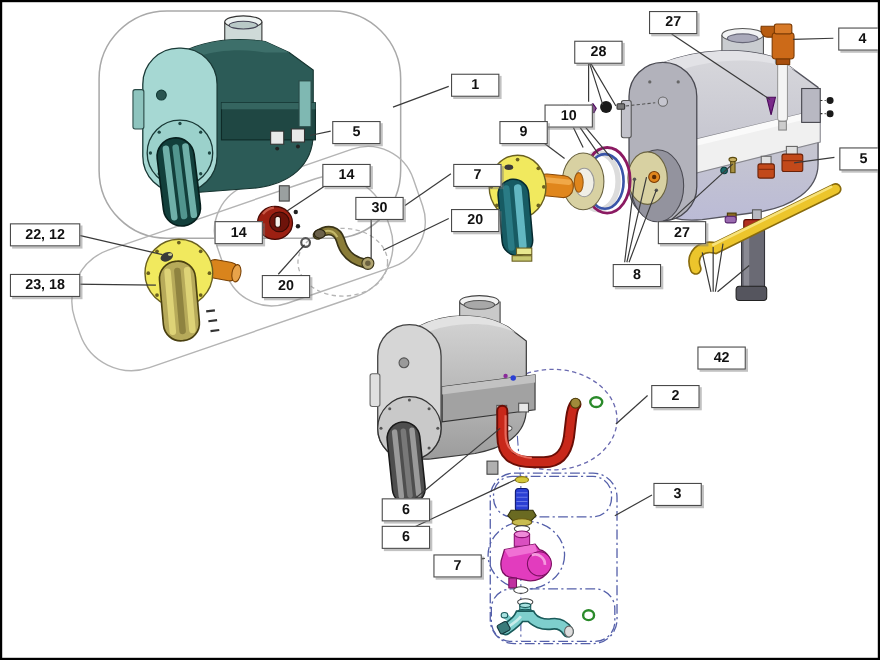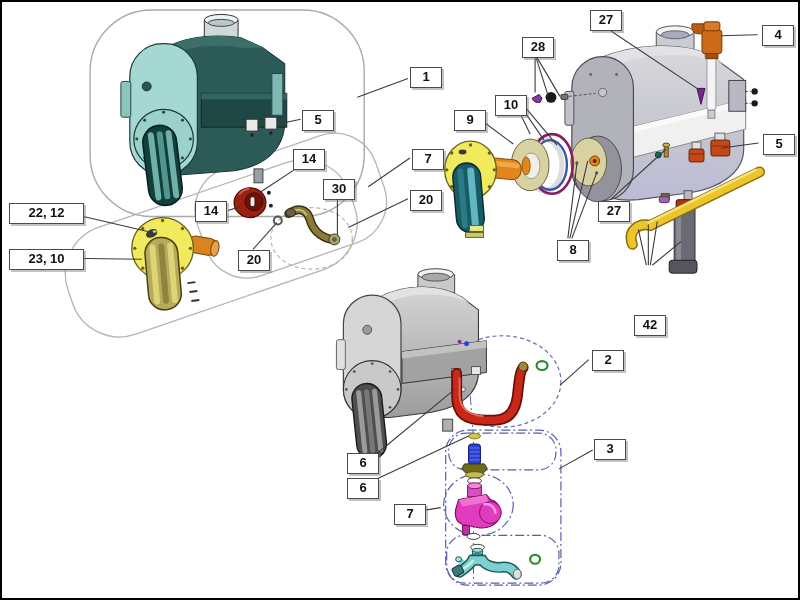--- a/index.html
+++ b/index.html
@@ -1,20 +1,20 @@
 <!DOCTYPE html>
 <html><head>
 <meta charset="utf-8">
 <style>
   html,body{margin:0;padding:0;background:#888;}
   .stage{position:relative;width:800px;height:600px;background:#ffffff;border:2px solid #000;box-sizing:border-box;overflow:hidden;font-family:"Liberation Sans",sans-serif;}
   .stage svg{position:absolute;left:0;top:0;}
-  .callout{position:absolute;width:32px;height:21px;background:#fff;border:1.5px solid #4a4a4a;box-shadow:2px 2px 0 rgba(120,120,120,.45);box-sizing:border-box;
+  .callout{position:absolute;width:44px;height:21px;background:#fff;border:1.5px solid #4a4a4a;box-shadow:2px 2px 0 rgba(120,120,120,.45);box-sizing:border-box;
            font-size:13px;font-weight:bold;color:#111;text-align:center;line-height:18px;}
-  .callout.wide{width:75px;}
+  .callout.wide{width:64px;}
 </style>
 </head>
 <body>
 
 <div class="stage">
 <svg width="796" height="596" viewBox="0 0 800 600">
   <defs>
     <linearGradient id="gBodyR" x1="0" y1="0" x2="0" y2="1">
       <stop offset="0" stop-color="#d8d8dc"></stop>
           <stop offset="0.55" stop-color="#c6c6d0"></stop>
@@ -336,21 +336,21 @@
 
   <div class="callout" style="left:408px;top:65px;">1</div>
   <div class="callout" style="left:300px;top:108px;">5</div>
   <div class="callout" style="left:291px;top:147px;">14</div>
   <div class="callout" style="left:193px;top:199px;">14</div>
   <div class="callout" style="left:410px;top:147px;">7</div>
   <div class="callout" style="left:408px;top:188px;">20</div>
   <div class="callout" style="left:236px;top:248px;">20</div>
   <div class="callout" style="left:321px;top:177px;">30</div>
   <div class="callout wide" style="left:7px;top:201px;">22, 12</div>
-  <div class="callout wide" style="left:7px;top:247px;">23, 10</div>
+  <div class="callout wide" style="left:7px;top:247px;">23, 18</div>
   <div class="callout" style="left:588px;top:8px;">27</div>
   <div class="callout" style="left:520px;top:35px;">28</div>
   <div class="callout" style="left:493px;top:73px;margin-top:20px;">10</div>
   <div class="callout" style="left:760px;top:23px;">4</div>
   <div class="callout" style="left:452px;top:108px;">9</div>
   <div class="callout" style="left:761px;top:132px;">5</div>
   <div class="callout" style="left:596px;top:199px;">27</div>
   <div class="callout" style="left:555px;top:238px;">8</div>
   <div class="callout" style="left:632px;top:265px;margin-top:48px;">42</div>
   <div class="callout" style="left: 590px;top:348px;">2</div>

